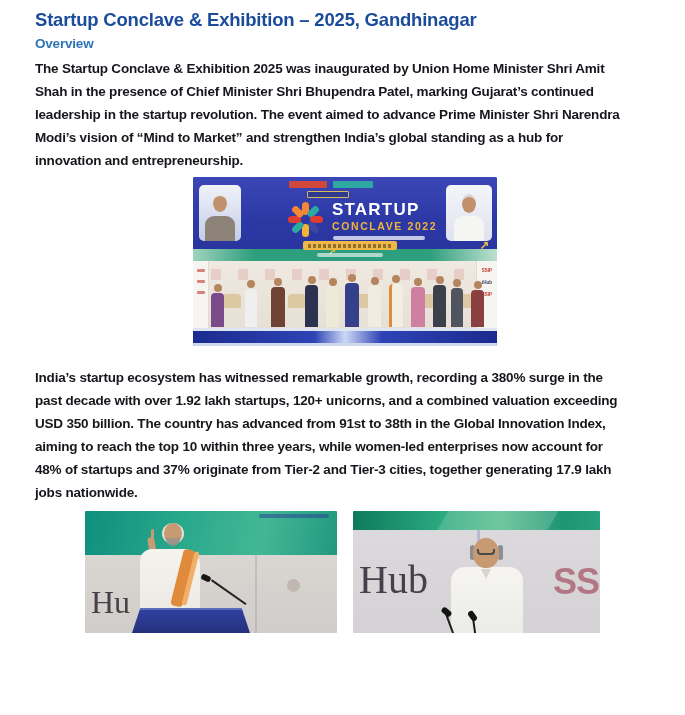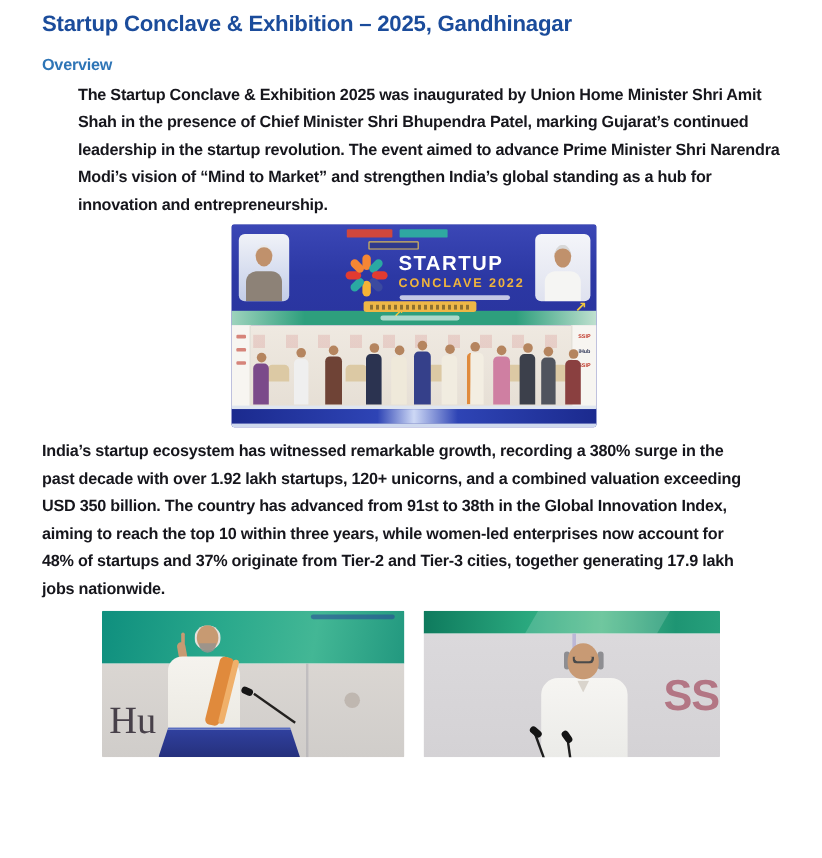--- a/index.html
+++ b/index.html
@@ -13,29 +13,29 @@
   .doc-title{
     margin:0;font-size:18.5px;font-weight:700;color:#1b4c9b;
     letter-spacing:-0.2px;line-height:22px;
   }
   .meta-line{
     font-size:13.5px;font-weight:700;color:#16161c;letter-spacing:-0.2px;line-height:15px;
   }
   .meta-1{margin-top:23px;}
   .meta-2{margin-top:20px;}
   .overview-heading{
-    margin-top:15px;font-size:13.5px;font-weight:700;color:#2e75b6;
+    margin-top:5px;font-size:13.5px;font-weight:700;color:#2e75b6;
     letter-spacing:-0.2px;line-height:15px;
   }
   .para{
     font-size:13.5px;font-weight:700;color:#16161c;letter-spacing:-0.2px;
     line-height:23px;width:592px;text-align:left;
   }
-  .para-1{margin-top:6px;margin-left:30px;}
-  .para-2{margin-top:8px;}
+  .para-1{margin-top:6px;}
+  .para-2{margin-top:20px;}
 
   
   .hero{
     position:relative;width:304px;height:169px;margin:5px 0 0 158px;
     background:#2c38a4;overflow:hidden;border-radius:2px;
   }
   .hero .bk{position:absolute;top:0;left:0;right:0;height:72px;
     background:linear-gradient(180deg,#3b47b6 0%,#2c38a4 60%,#2a35a0 100%);}
   .teal-band{position:absolute;top:72px;left:0;right:0;height:12px;
     background:linear-gradient(90deg,#9ed3bd 0%,#2e9f7d 20%,#2e9f7d 78%,#bfe0cf 100%);}
@@ -303,20 +303,21 @@
       <div class="pl-mic-stem"></div>
       <div class="pl-mic-head"></div>
       <div class="pl-podium"></div>
     </div>
 
     <div class="photo photo-right">
       <div class="pr-band"></div>
       <div class="pr-band-hl"></div>
       <div class="pr-wall"></div>
       <div class="pr-seam"></div>
+      <div class="serif-wall-text pr-hub">Hub</div>
       <div class="pr-ssi">SSI</div>
       <div class="pr-body"></div>
       <div class="pr-collar"></div>
       <div class="pr-hair h-l"></div>
       <div class="pr-hair h-r"></div>
       <div class="pr-head"></div>
       <div class="pr-glasses"></div>
       <div class="pr-mic-stem s1"></div>
       <div class="pr-mic-stem s2"></div>
       <div class="pr-mic m1"></div>

